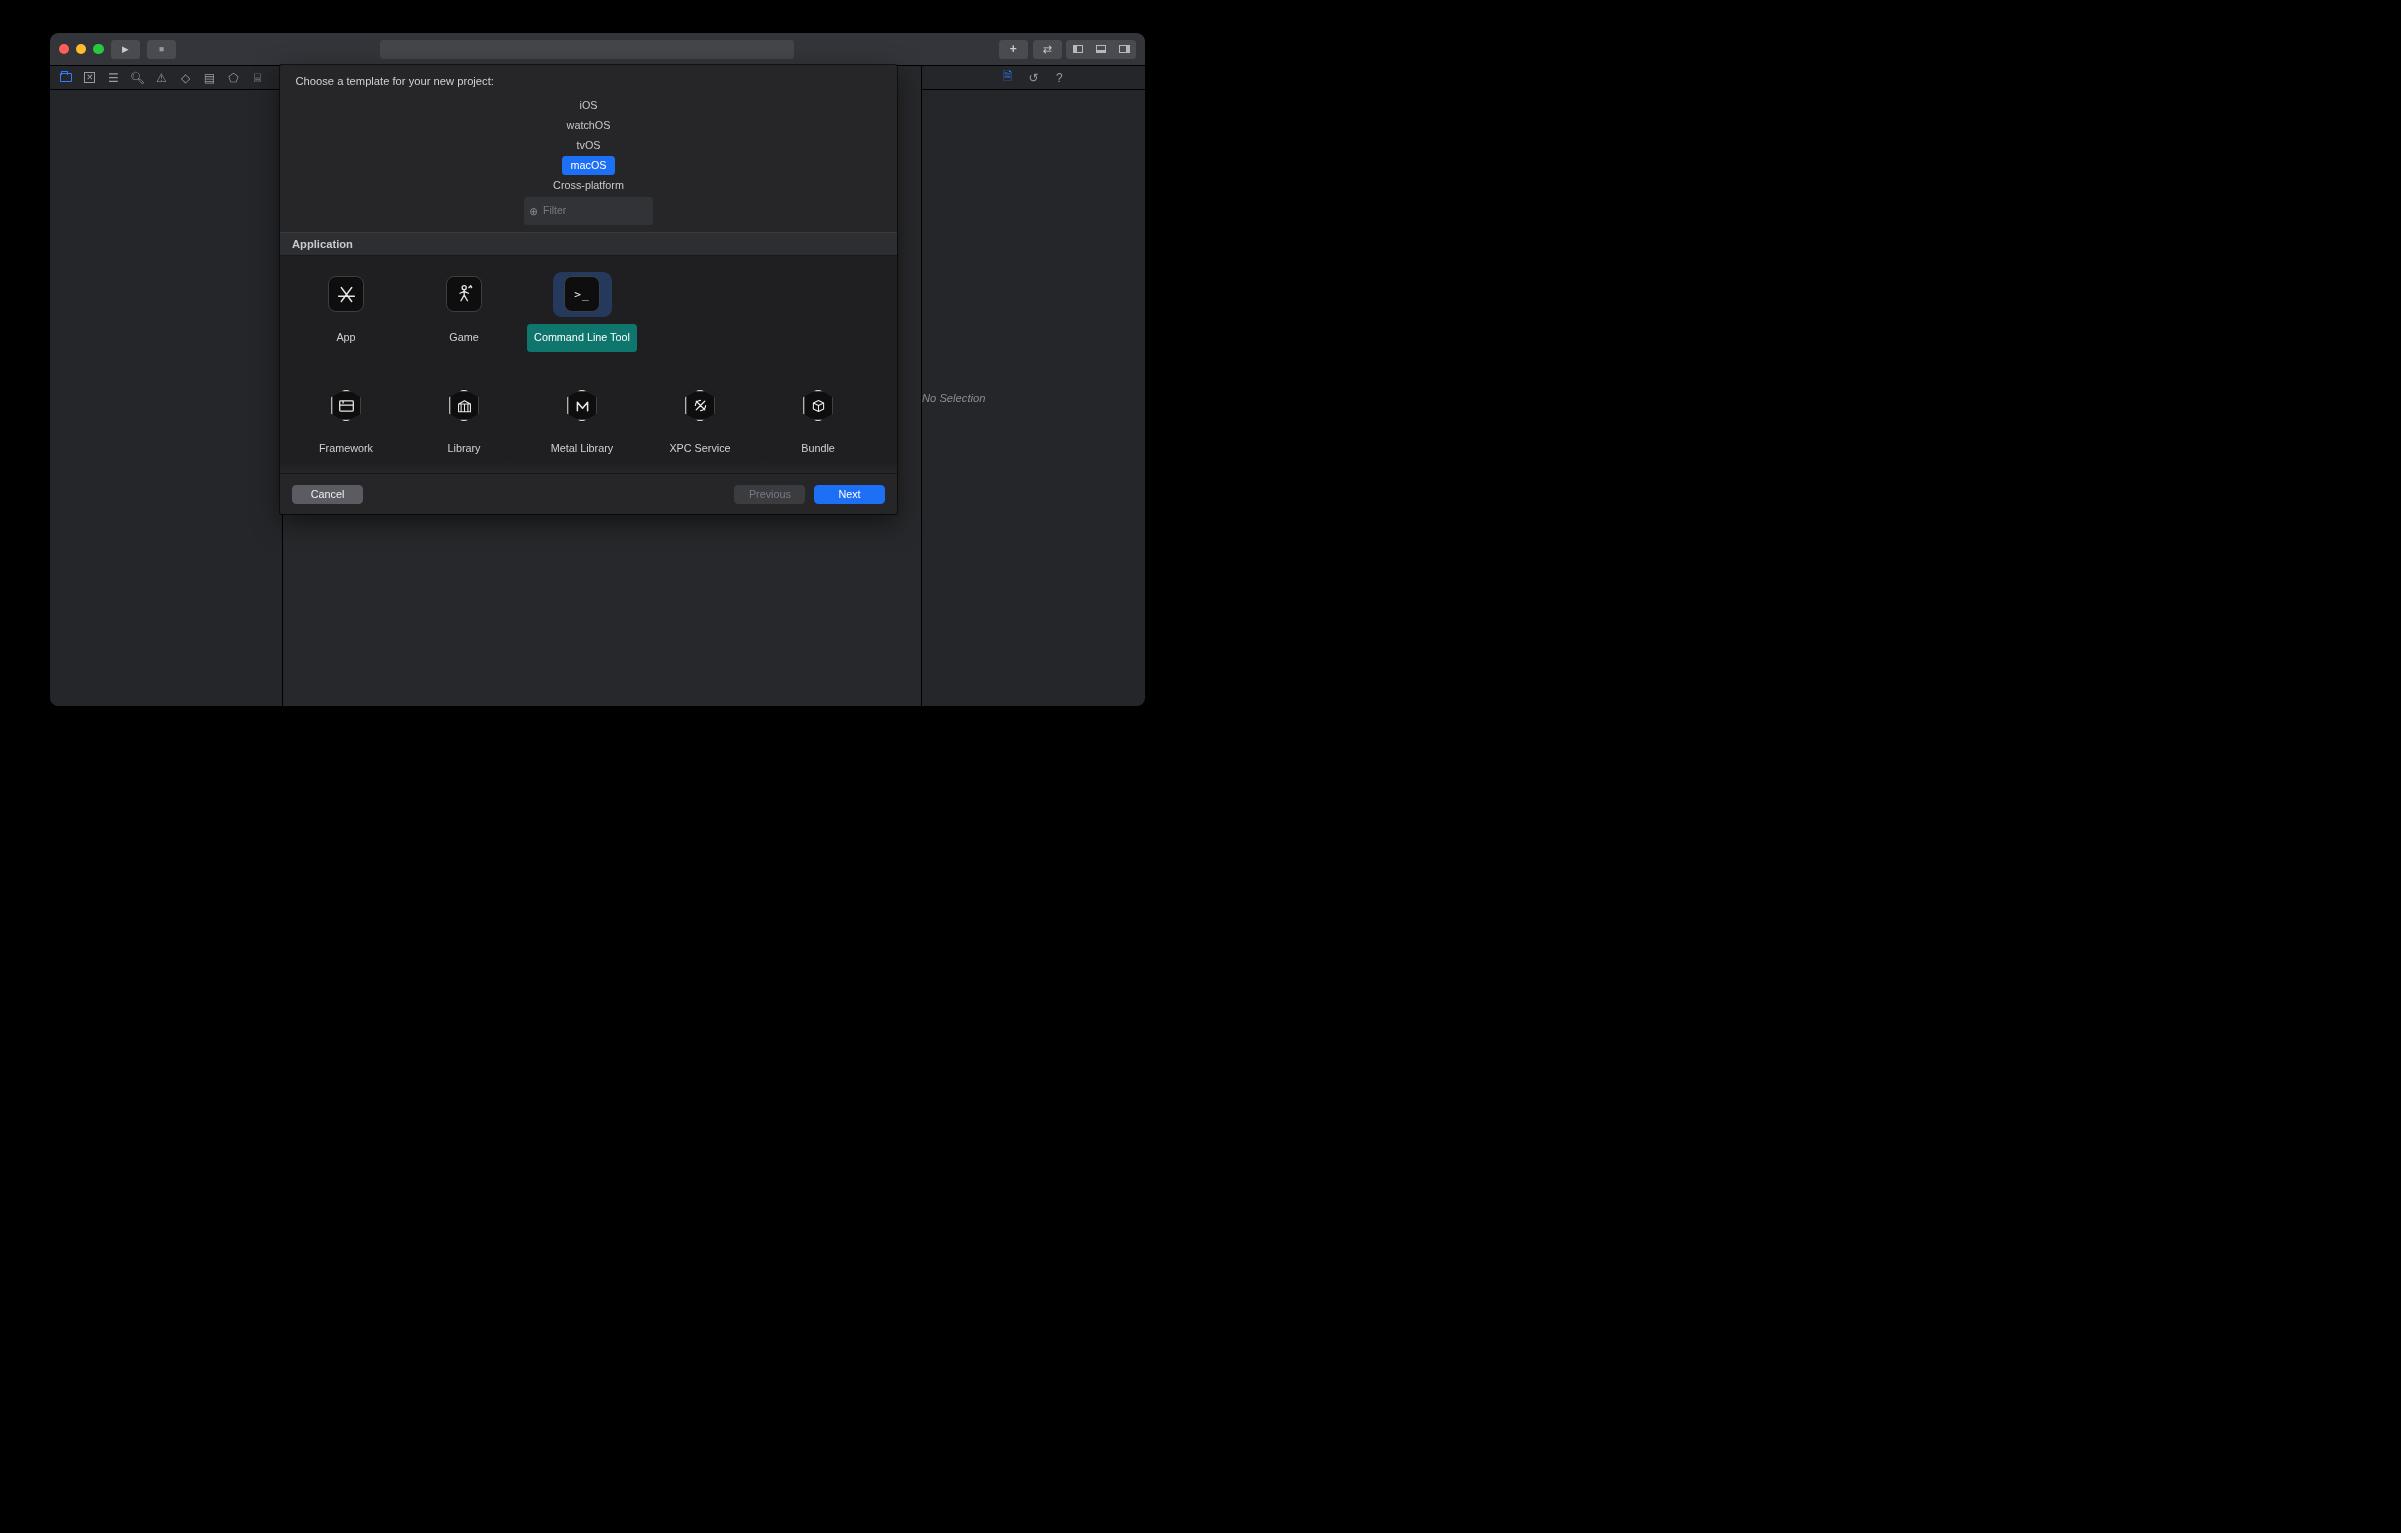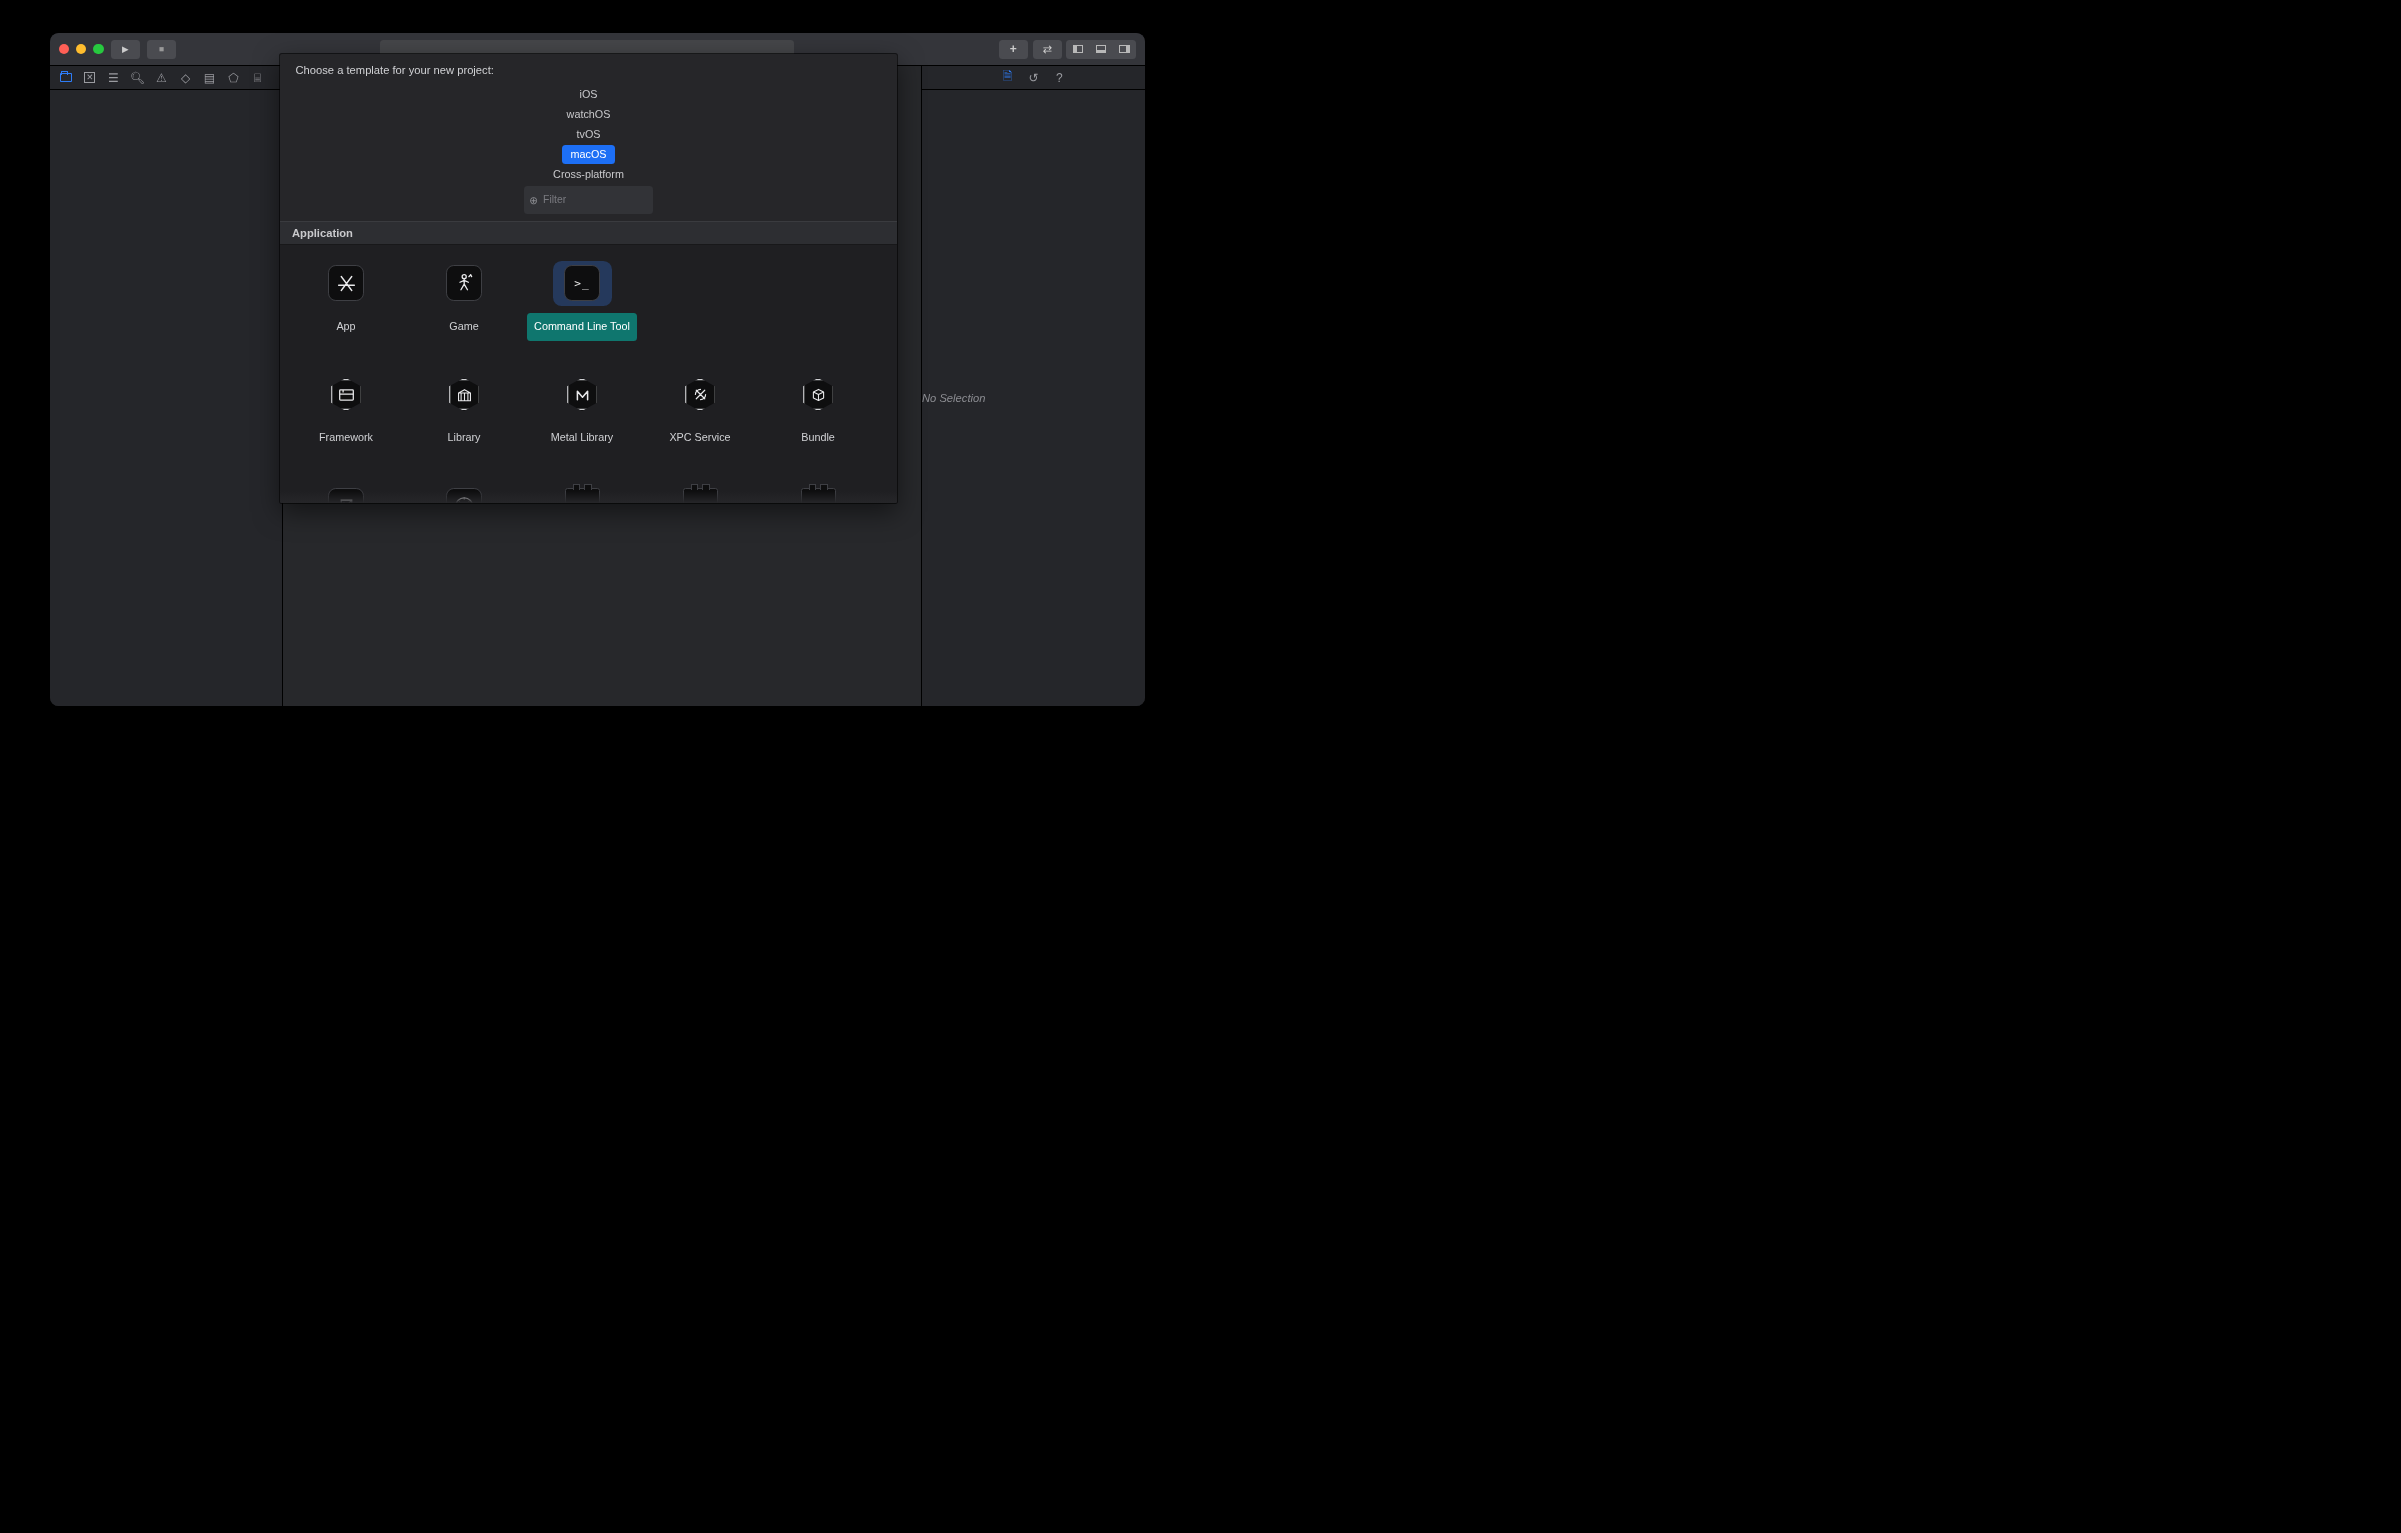--- a/index.html
+++ b/index.html
@@ -105,21 +105,21 @@
   .insp-ic { width:15.5px; display:flex; justify-content:center; font-size:12px; }
   .insp-ic.active { color:#2e7cf6; }
   .insp-body {
     flex:1; display:flex; align-items:center; 
     color:#8c8d92; font-size:11.2px;font-style:italic;
   }
 
   
   .sheet {
     position:absolute;
-    left: 280px; top: 54px;
+    left: 280px; top: 65px;
     width: 617px; height: 449px;
     background:#262629;
     border-radius:1.7px;
     box-shadow: 0 8.6px 26px rgba(0,0,0,0.5), 0 0 0 0.9px rgba(0,0,0,0.6);
     display:flex; flex-direction:column;
     overflow:hidden;
     color:#ddd;
   }
   .sheet-title {
     padding:10.4px 15.5px 8.6px; font-size:11.2px; color:#d0d1d4;
@@ -475,14 +475,21 @@
               </svg>
           </div>
         </div>
 
       </div>
     </div>
 
     <div class="fade-bottom"></div>
   </div>
 
+  <div class="button-bar">
+    <div class="btn normal">Cancel</div>
+    <div class="spacer"></div>
+    <div class="btn disabled">Previous</div>
+    <div style="width:8.6px;"></div>
+    <div class="btn default">Next</div>
+  </div>
 </div>
 
 
 </body></html>

